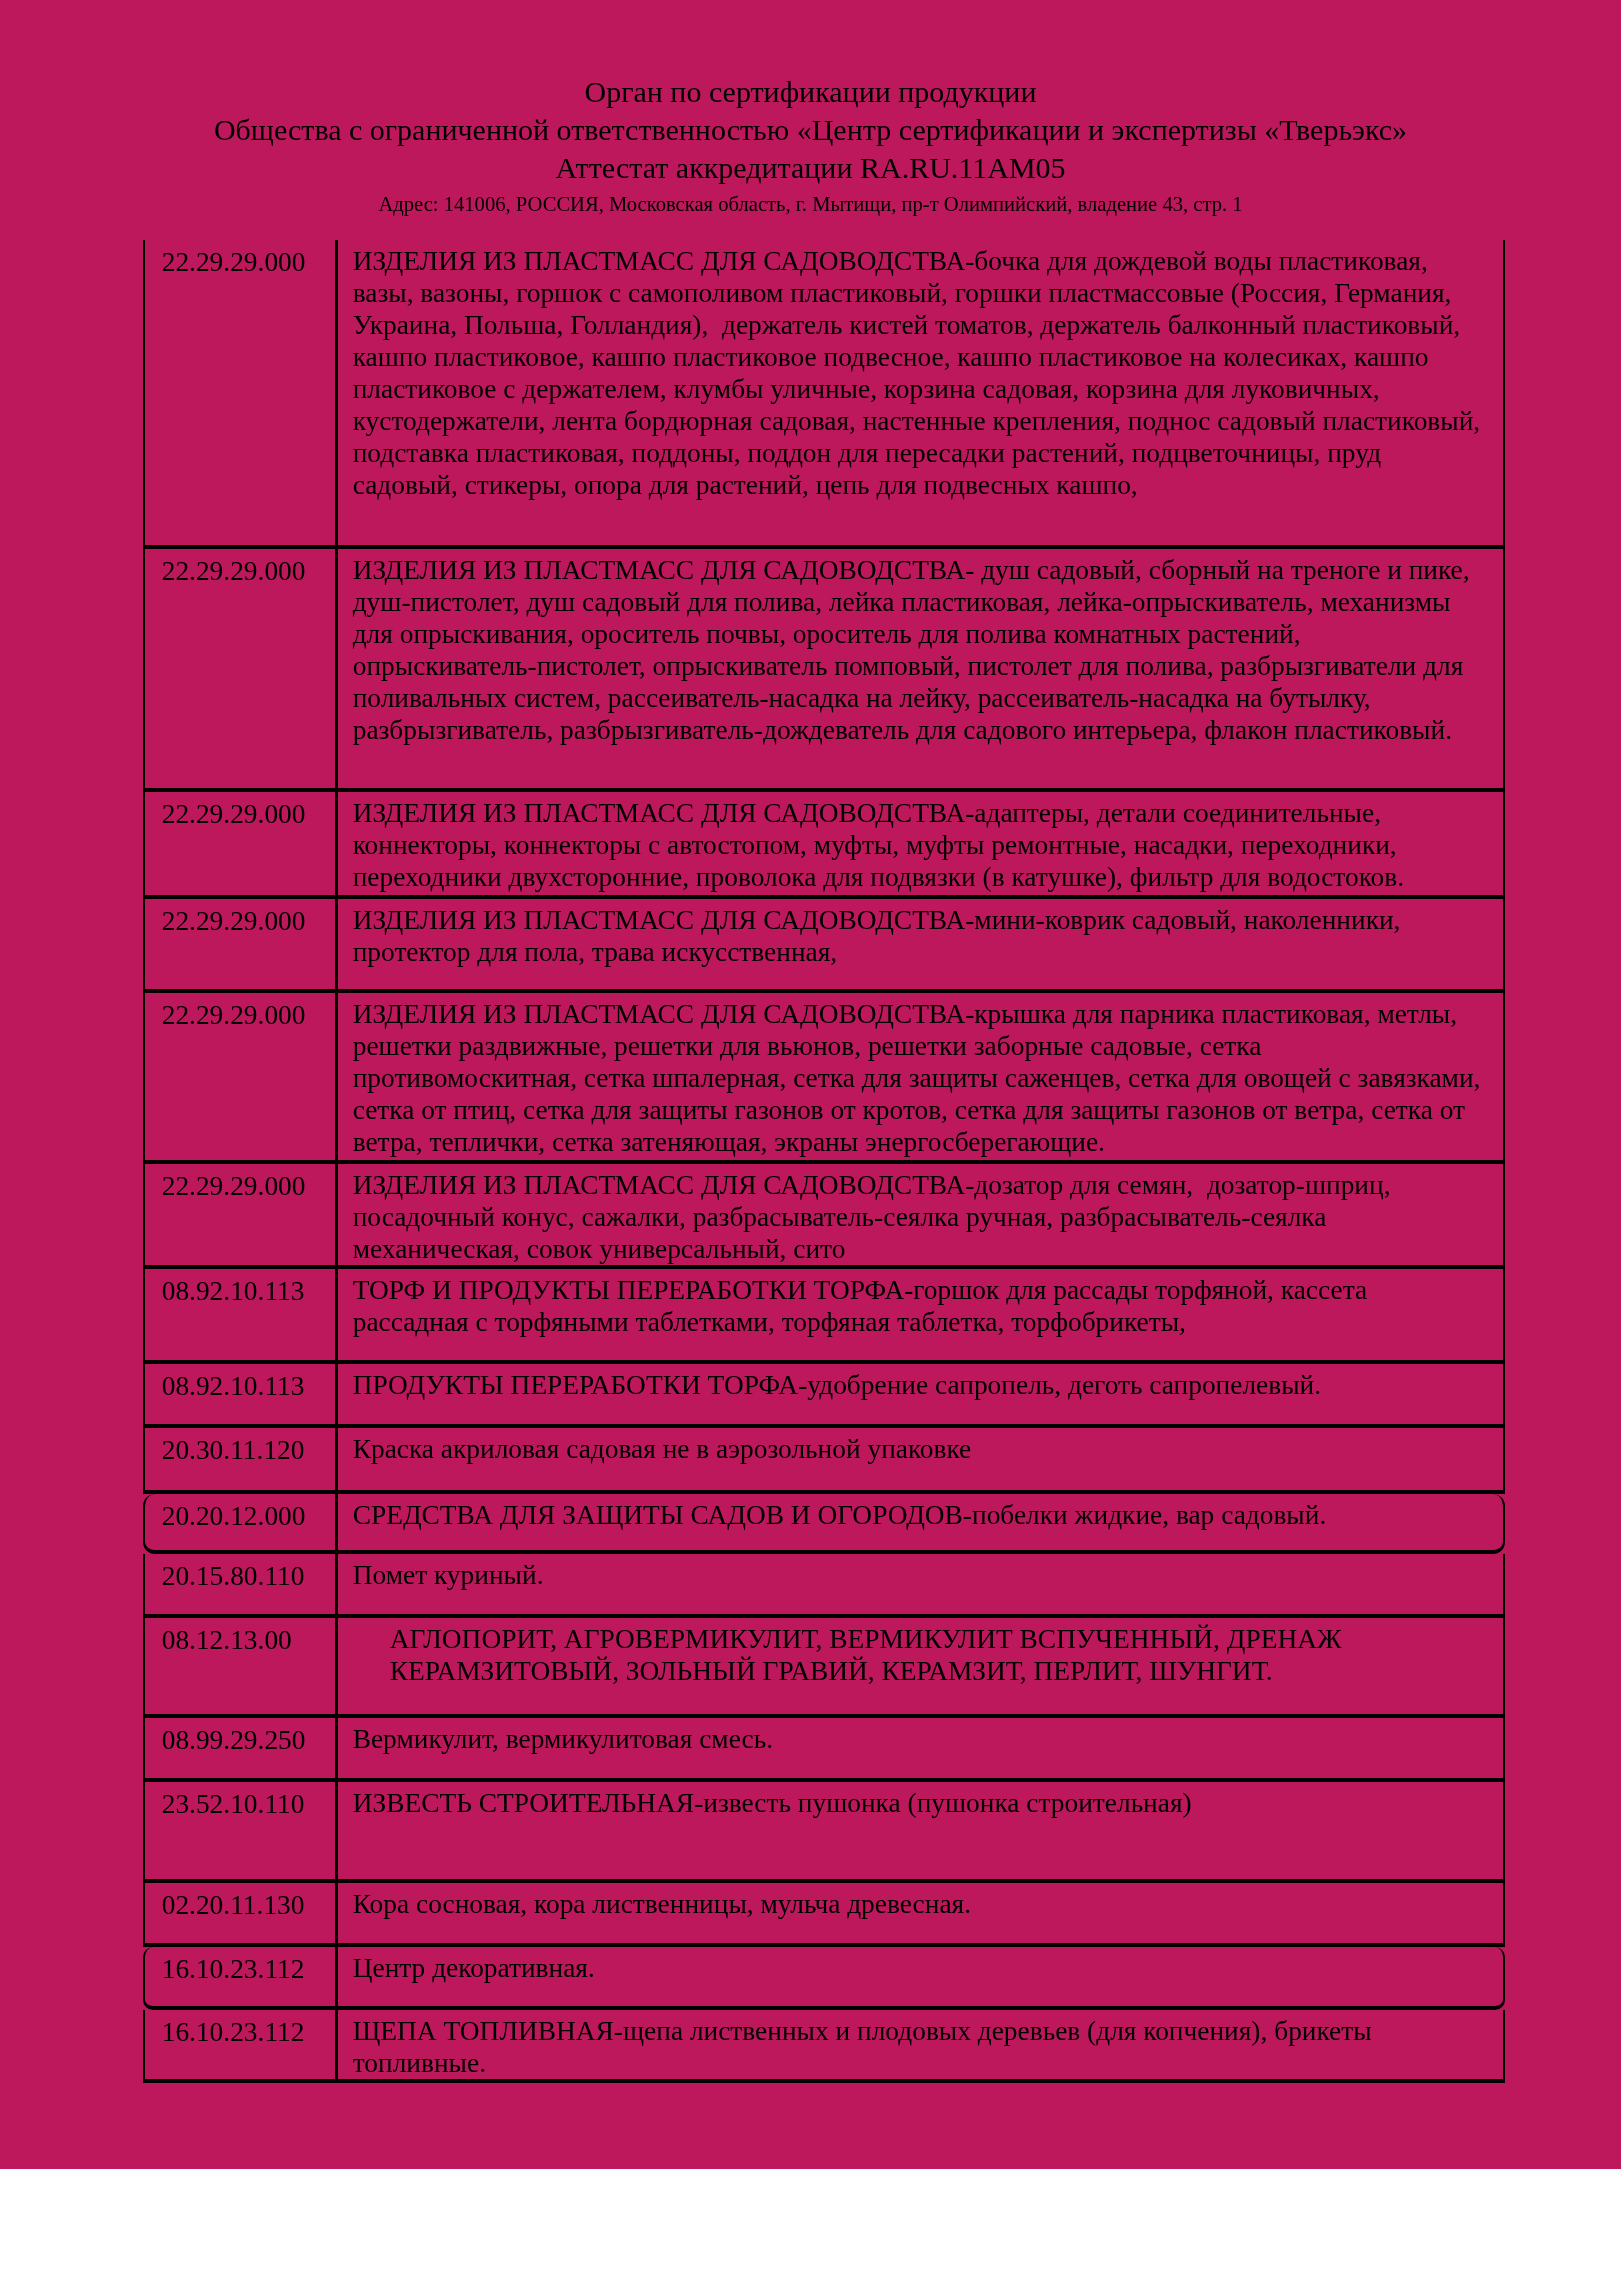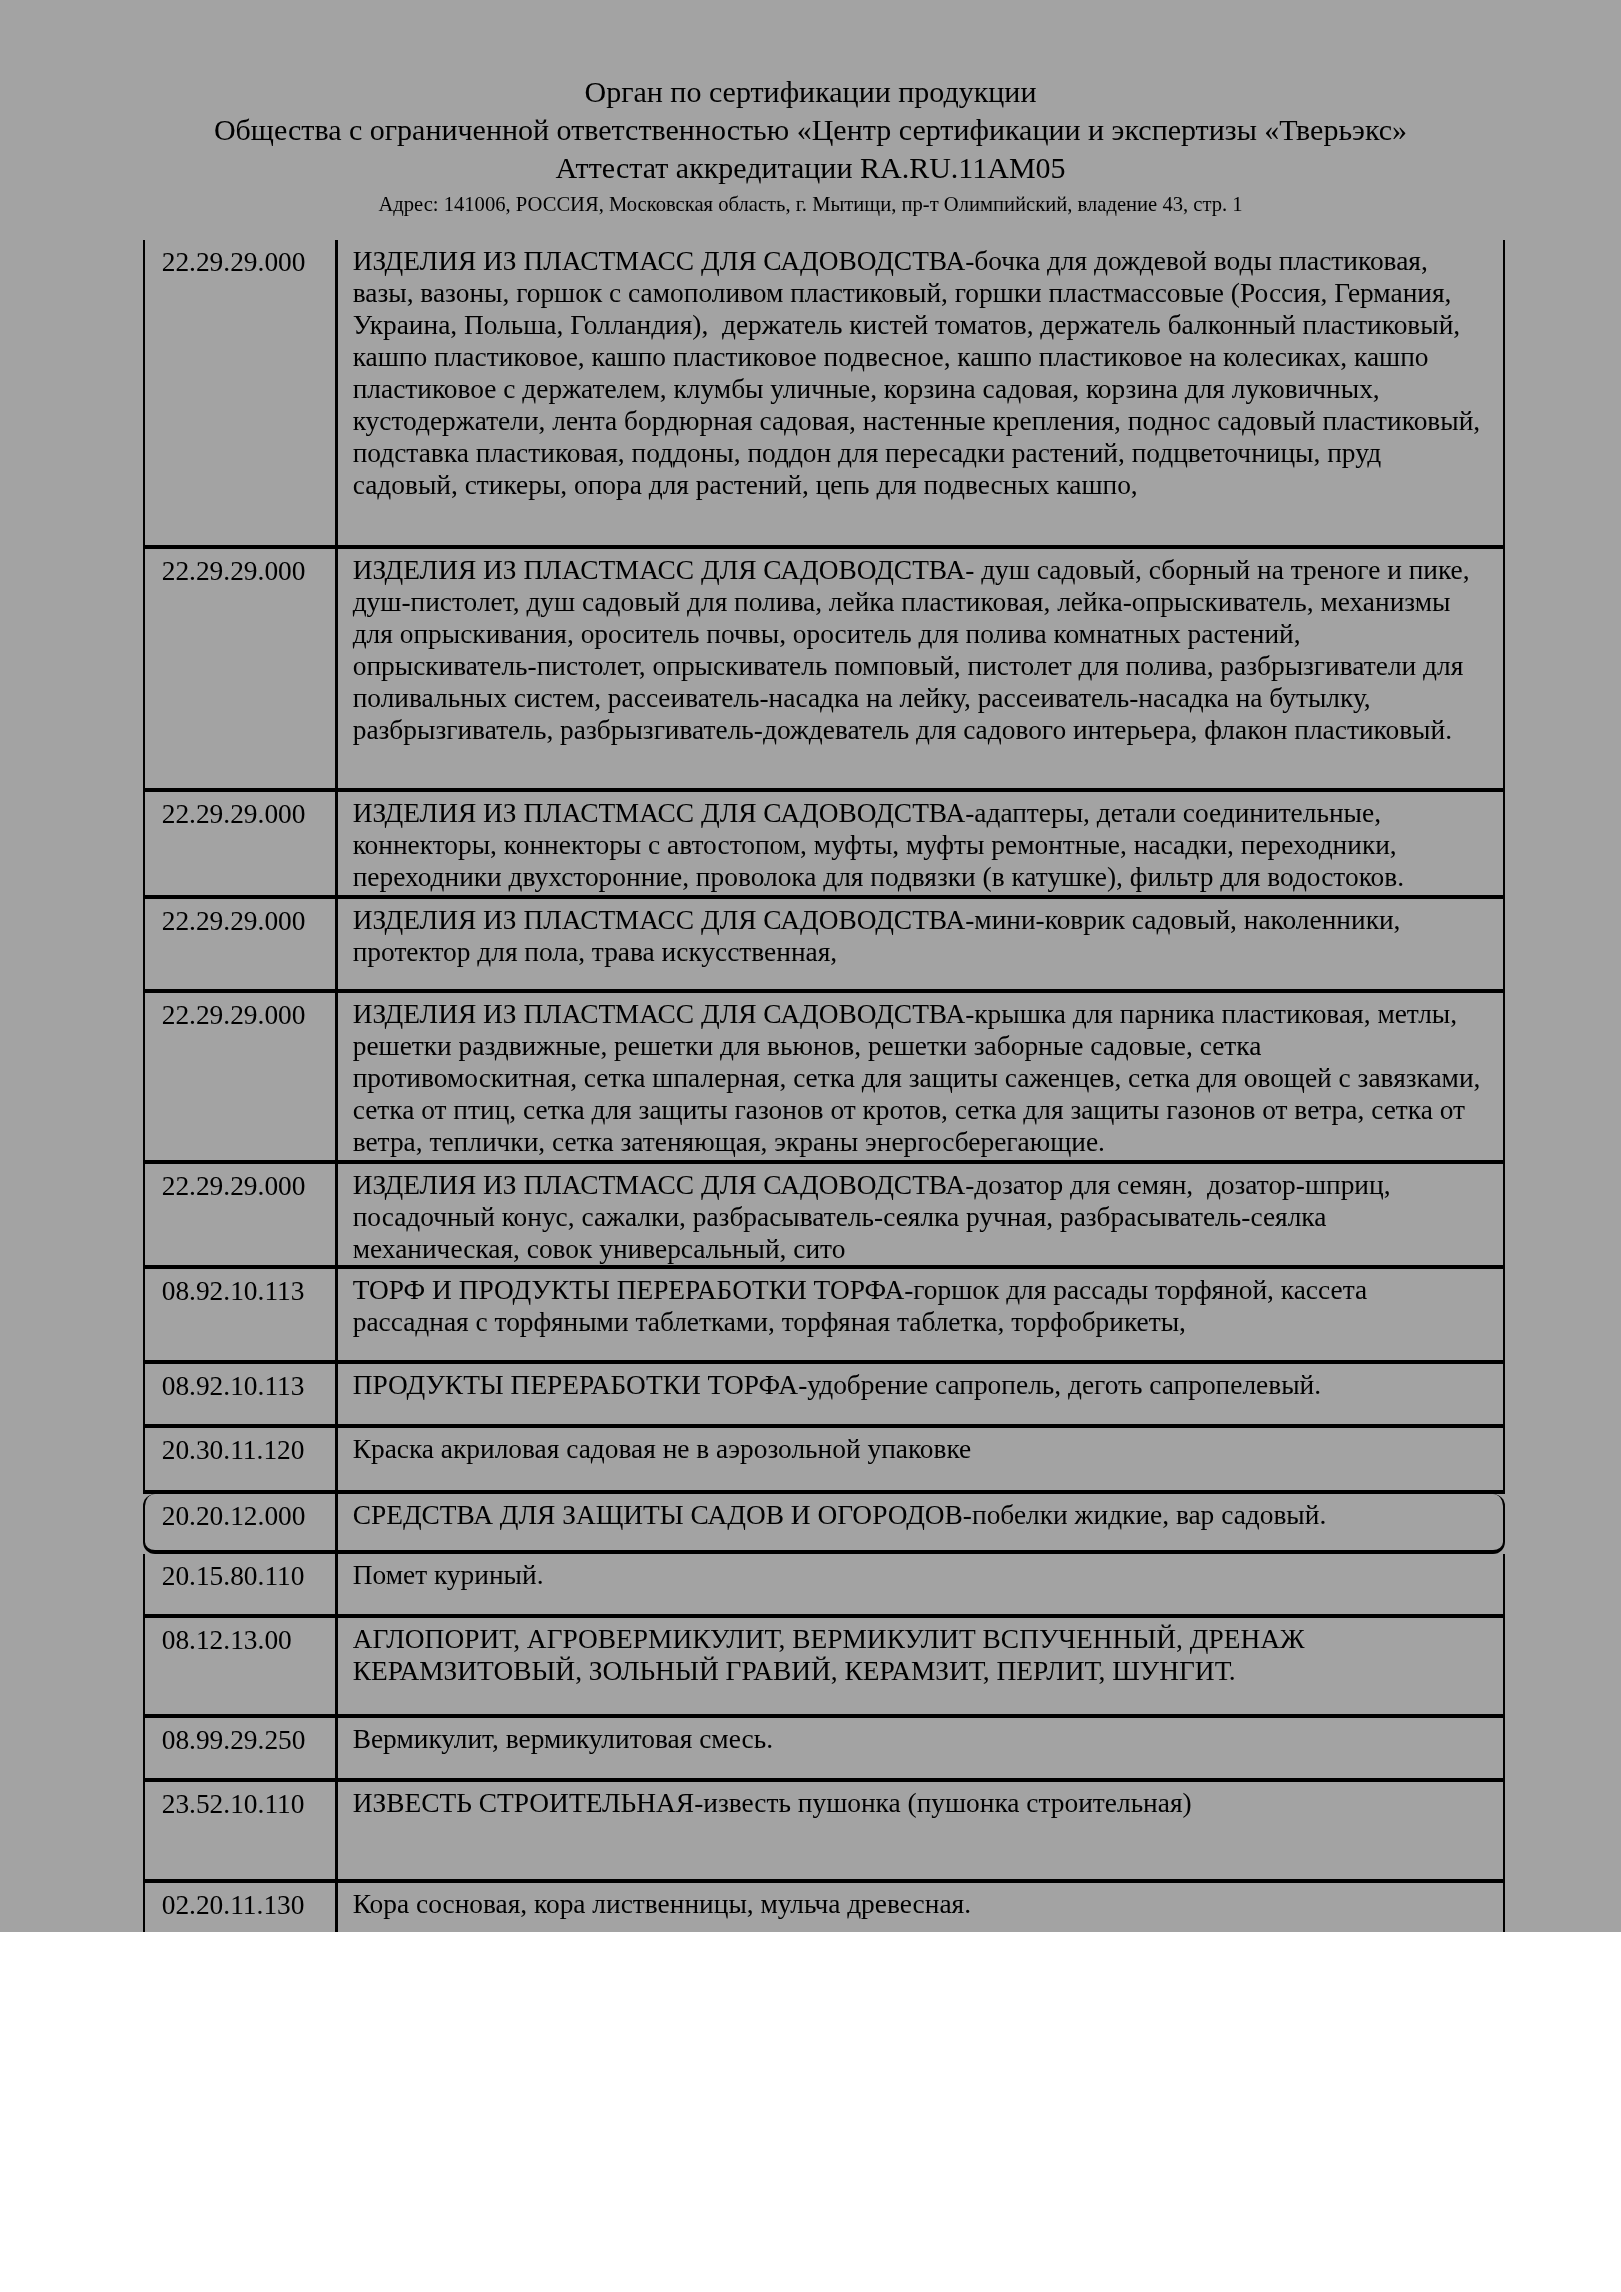--- a/index.html
+++ b/index.html
@@ -1,20 +1,20 @@
 <!DOCTYPE html>
 <html lang="ru"><head>
 <meta charset="utf-8">
 <style>
   html, body { margin: 0; padding: 0; background: #ffffff; }
   .page {
     position: relative;
     width: 1621px;
-    height: 1932px;
-    background: #a3a3a3;
+    height: 2169px;
+    background: #be185d;
     color: #000000;
     font-family: "Liberation Serif", "DejaVu Serif", serif;
     overflow: hidden;
   }
   .header {
     padding-top: 73px;
     text-align: center;
     font-size: 30px;
     line-height: 38px;
   }
@@ -58,21 +58,21 @@
   .row:nth-child(2)  { min-height: 243px; }
   .row:nth-child(3)  { min-height: 107px; }
   .row:nth-child(4)  { min-height: 94px; }
   .row:nth-child(5)  { min-height: 171px; }
   .row:nth-child(6)  { min-height: 104px; }
   .row:nth-child(7)  { min-height: 95px; }
   .row:nth-child(8)  { min-height: 64px; }
   .row:nth-child(9)  { min-height: 66px; }
   .row:nth-child(10) { min-height: 60px; border-radius: 12px; }
   .row:nth-child(11) { min-height: 64px; }
-  .row:nth-child(12) { min-height: 100px; }
+  .row:nth-child(12) { min-height: 100px; gap: 37px; }
   .row:nth-child(13) { min-height: 64px; }
   .row:nth-child(14) { min-height: 101px; }
   .row:nth-child(15) { min-height: 64px; }
   .row:nth-child(16) { min-height: 63px; border-radius: 10px; }
   .row:nth-child(17) { min-height: 66px; }
   .row:nth-child(18) { min-height: 70px; }
 </style>
 </head>
 <body>
 

